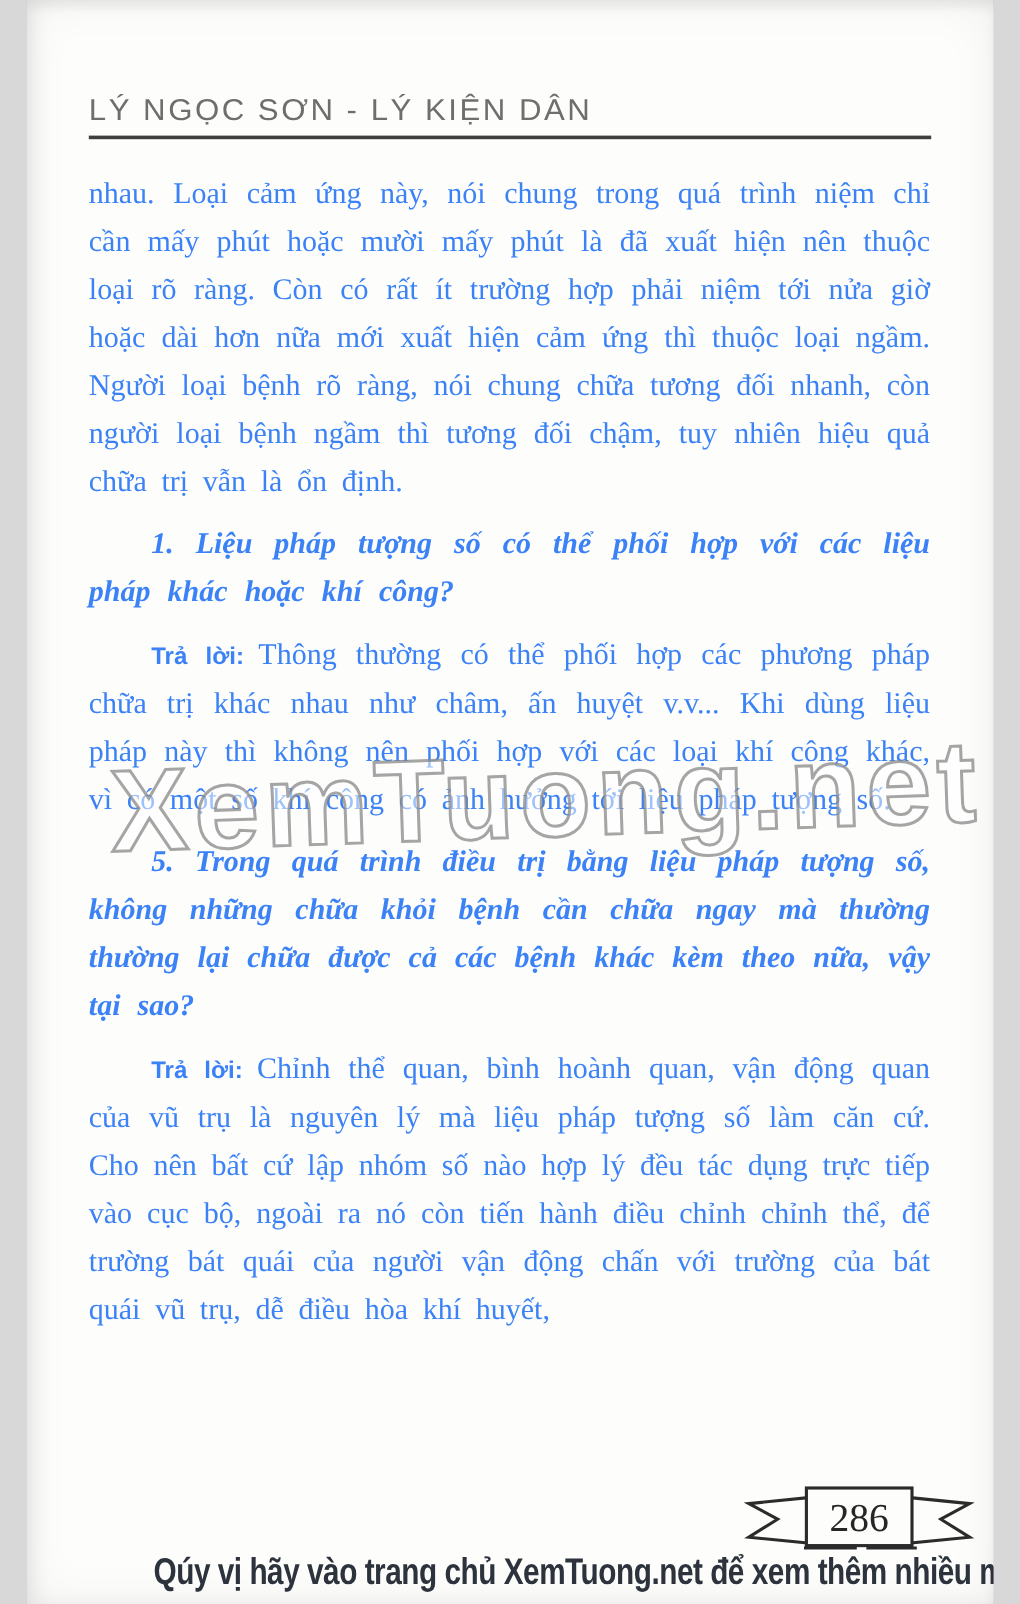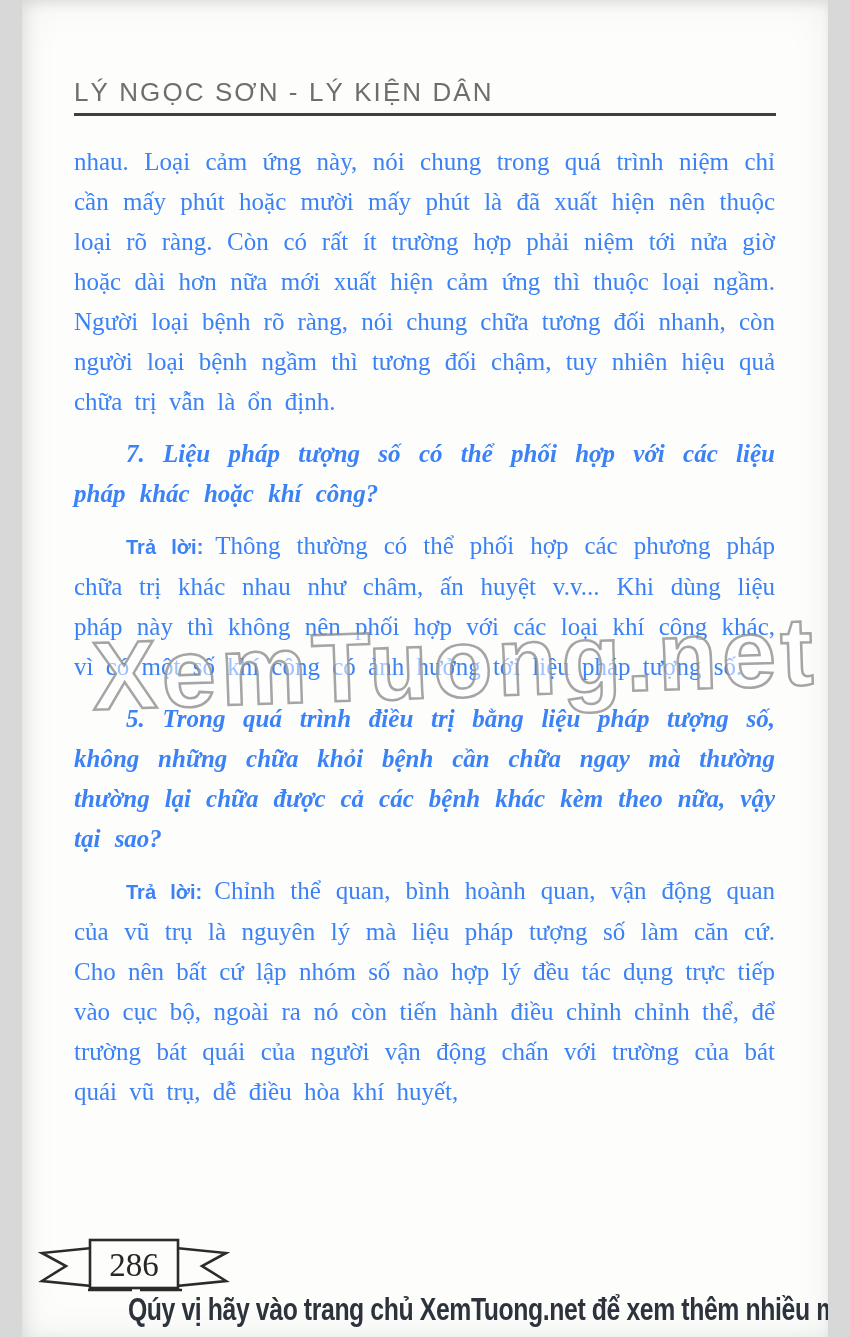--- a/index.html
+++ b/index.html
@@ -71,21 +71,21 @@
     transform:rotate(-2deg);
     transform-origin:center;
     white-space:nowrap;
     pointer-events:none;
     text-align:center;
   }
   
   .ribbon-wrap{
     position:absolute;
     top:1234px;left:0;right:0;
-    display:flex;justify-content:flex-start;
+    display:flex;justify-content:flex-end;
   }
   .ribbon-number{
     font-family:"Liberation Serif", serif;
     font-size:33px;
     fill:#262626;
   }
   
   .footer{
     position:absolute;
     top:1292px;left:0;right:0;
@@ -109,21 +109,21 @@
 <div class="page">
 
   <div class="header">
     <span class="header-title">LÝ NGỌC SƠN - LÝ KIỆN DÂN</span>
     <div class="header-rule"></div>
   </div>
 
   <div class="content">
     <p class="body-par">nhau. Loại cảm ứng này, nói chung trong quá trình niệm chỉ cần mấy phút hoặc mười mấy phút là đã xuất hiện nên thuộc loại rõ ràng. Còn có rất ít trường hợp phải niệm tới nửa giờ hoặc dài hơn nữa mới xuất hiện cảm ứng thì thuộc loại ngầm. Người loại bệnh rõ ràng, nói chung chữa tương đối nhanh, còn người loại bệnh ngầm thì tương đối chậm, tuy nhiên hiệu quả chữa trị vẫn là ổn định.</p>
 
-    <p class="question">7. Liệu pháp tượng số có thể phối hợp với các liệu pháp khác hoặc khí công?</p>
+    <p class="question">1. Liệu pháp tượng số có thể phối hợp với các liệu pháp khác hoặc khí công?</p>
 
     <p class="answer"><span class="answer-label">Trả lời:</span><span>Thông thường có thể phối hợp các phương pháp chữa trị khác nhau như châm, ấn huyệt v.v... Khi dùng liệu pháp này thì không nên phối hợp với các loại khí công khác, vì có một số khí công có ảnh hưởng tới liệu pháp tượng số.</span></p>
 
     <p class="question">5. Trong quá trình điều trị bằng liệu pháp tượng số, không những chữa khỏi bệnh cần chữa ngay mà thường thường lại chữa được cả các bệnh khác kèm theo nữa, vậy tại sao?</p>
 
     <p class="answer"><span class="answer-label">Trả lời:</span><span>Chỉnh thể quan, bình hoành quan, vận động quan của vũ trụ là nguyên lý mà liệu pháp tượng số làm căn cứ. Cho nên bất cứ lập nhóm số nào hợp lý đều tác dụng trực tiếp vào cục bộ, ngoài ra nó còn tiến hành điều chỉnh chỉnh thể, để trường bát quái của người vận động chấn với trường của bát quái vũ trụ, dễ điều hòa khí huyết,</span></p>
   </div>
 
   <div class="watermark">XemTuong.net</div>
 

